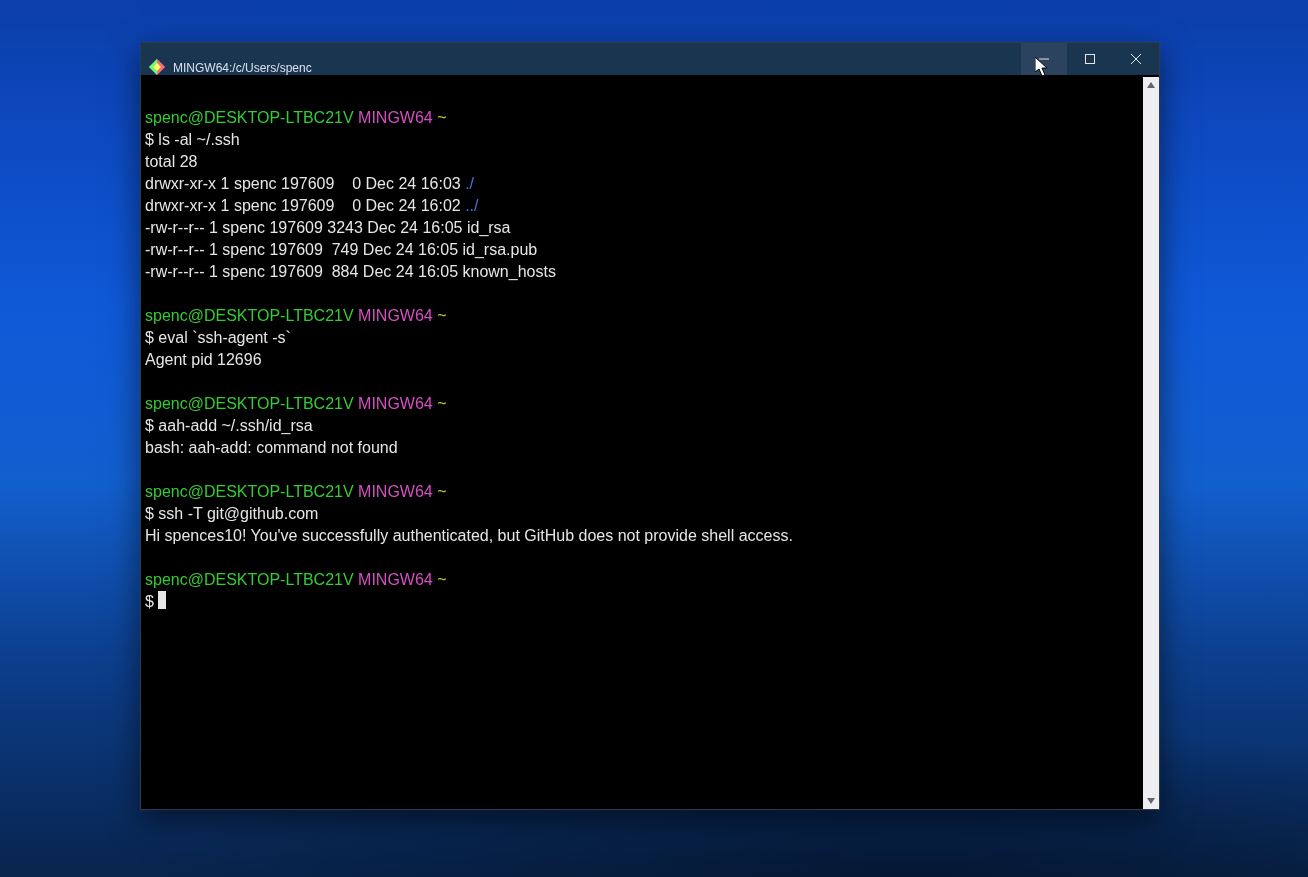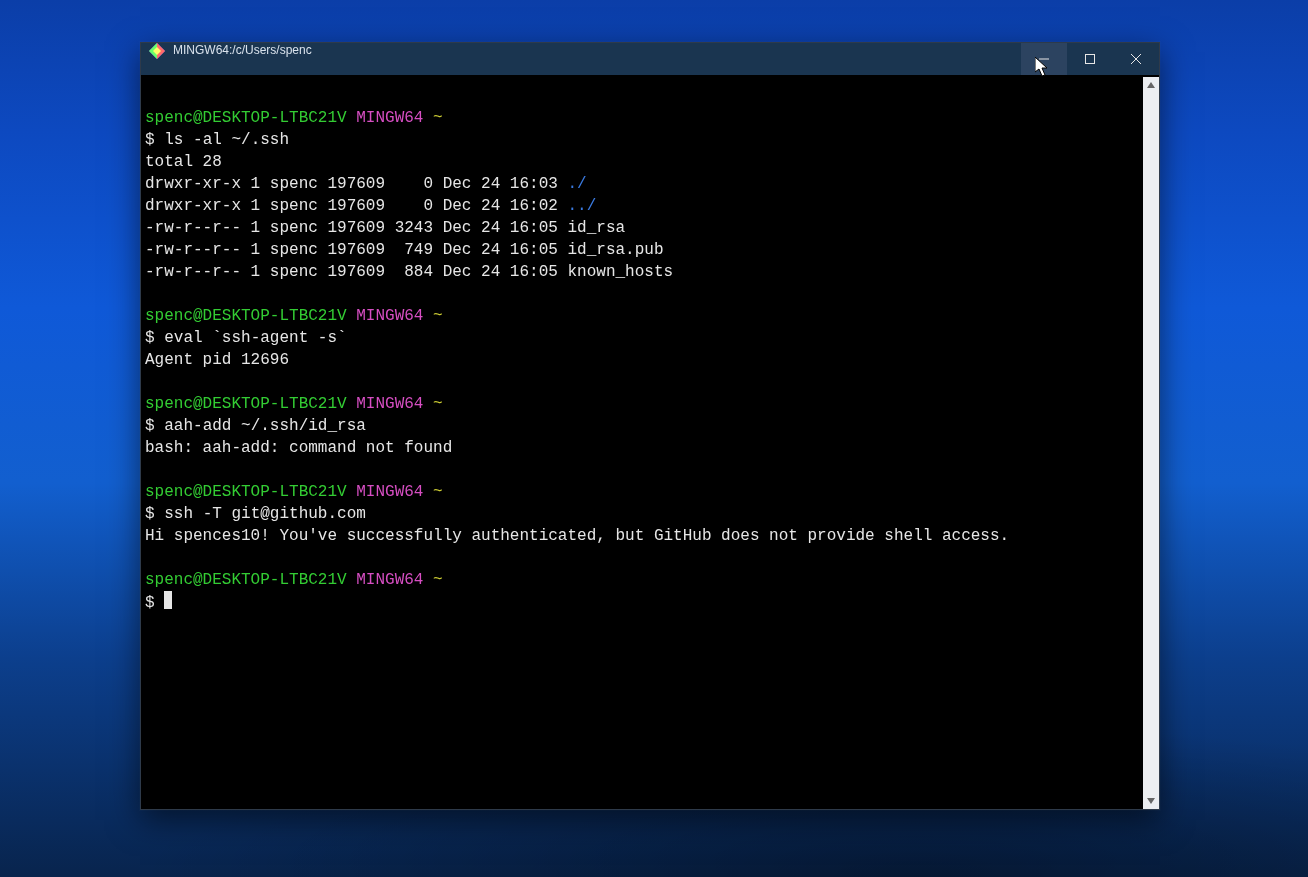--- a/index.html
+++ b/index.html
@@ -39,21 +39,21 @@
     height: 768px;
     background: #000;
     box-shadow: 0 10px 30px rgba(0,0,0,0.55), 0 0 0 1px rgba(255,255,255,0.02);
     border: 1px solid #2e3a4a;
     box-sizing: border-box;
   }
   .titlebar {
     height: 32px;
     background: #1a3550;
     display: flex;
-    align-items: flex-start;
+    align-items: flex-end;
     color: #e6e6e6;
     font-size: 12px;
     user-select: none;
   }
   .titlebar .app-icon {
     width: 16px; height: 16px;
     margin: 0 8px;
     display: inline-block;
   }
   .titlebar .title-text {
@@ -74,21 +74,21 @@
   .win-btn svg { display: block; }
 
   .term {
     position: absolute;
     left: 4px;
     top: 36px;
     right: 16px;
     bottom: 14px;
     background: #000;
     color: #e6e6e6;
-    font-family: Liberation Mono, monospace;
+    font-family: Liberation Sans, sans-serif;
     font-size: 16px;
     line-height: 22px;
     white-space: pre;
     overflow: hidden;
     padding: 28px 0 0 0;
   }
   .scrollbar {
     position: absolute;
     right: 0;
     top: 34px;

